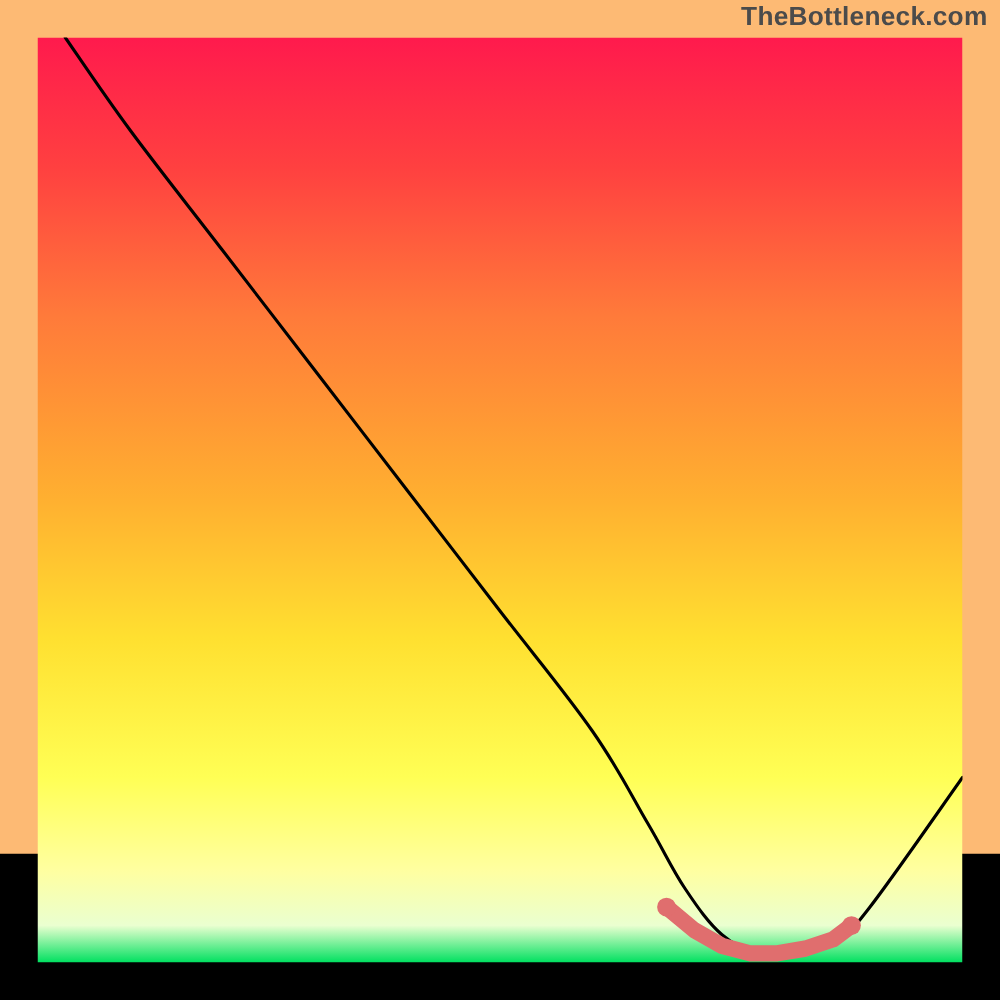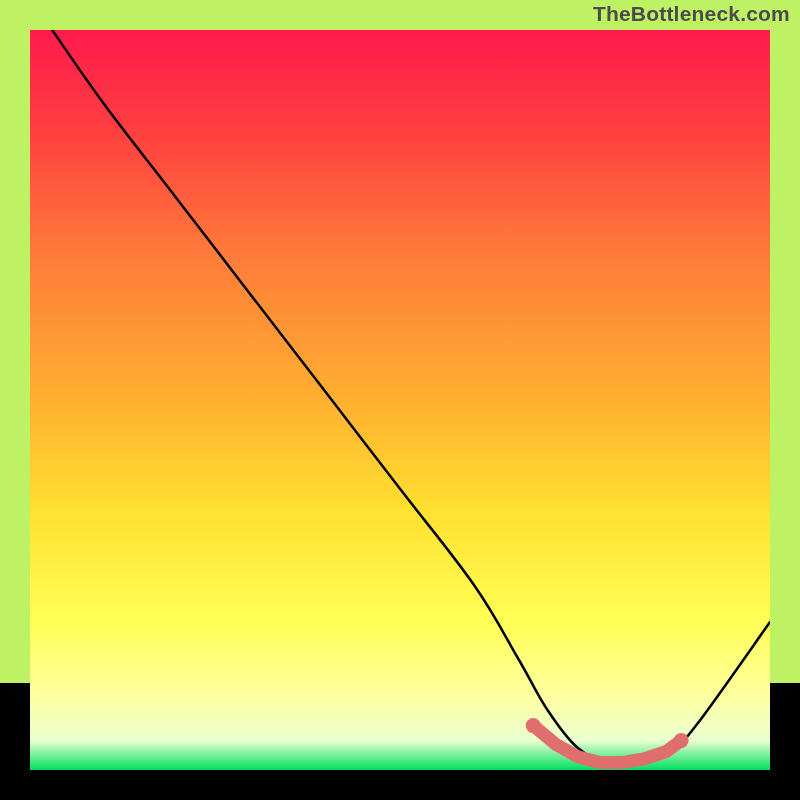--- a/index.html
+++ b/index.html
@@ -8,21 +8,21 @@
     width: 800px;
     height: 800px;
     background: #000;
     overflow: hidden;
     font-family: Arial, Helvetica, sans-serif;
   }
   .stage {
     position: relative;
     width: 800px;
     height: 683px;
-    background: #bef264;
+    background: #fdba74;
   }
   .watermark {
     position: absolute;
     top: 2px;
     right: 10px;
     font-size: 21px;
     font-weight: bold;
     color: #4b4b4b;
     letter-spacing: 0.2px;
     z-index: 10;

